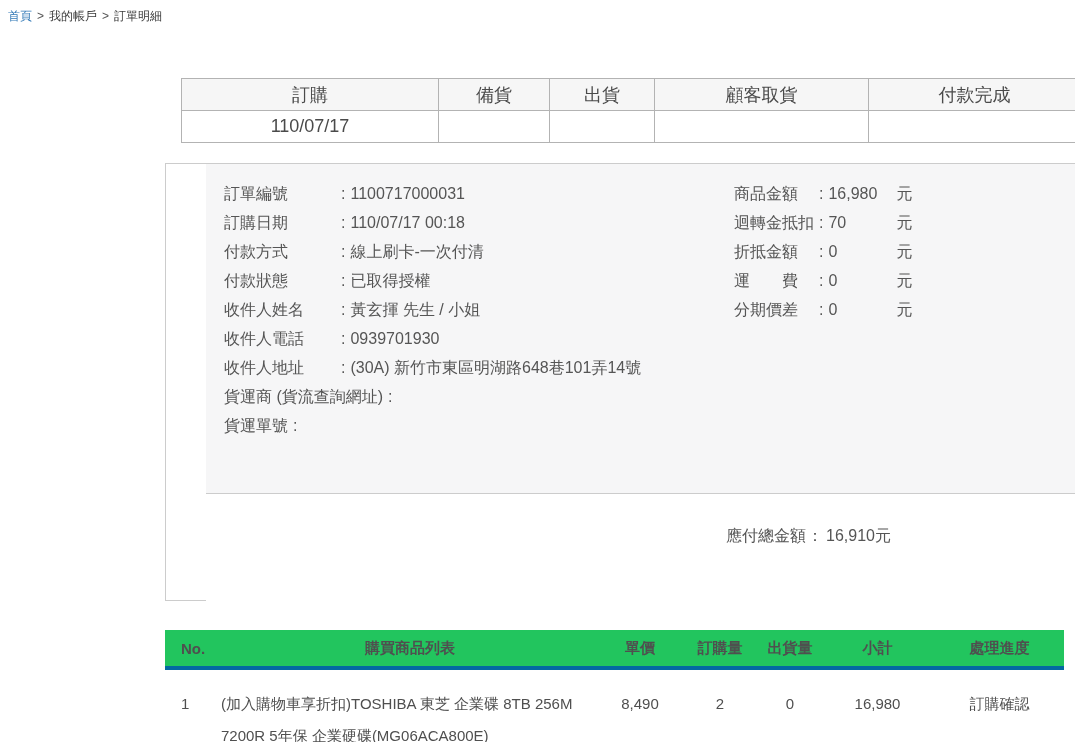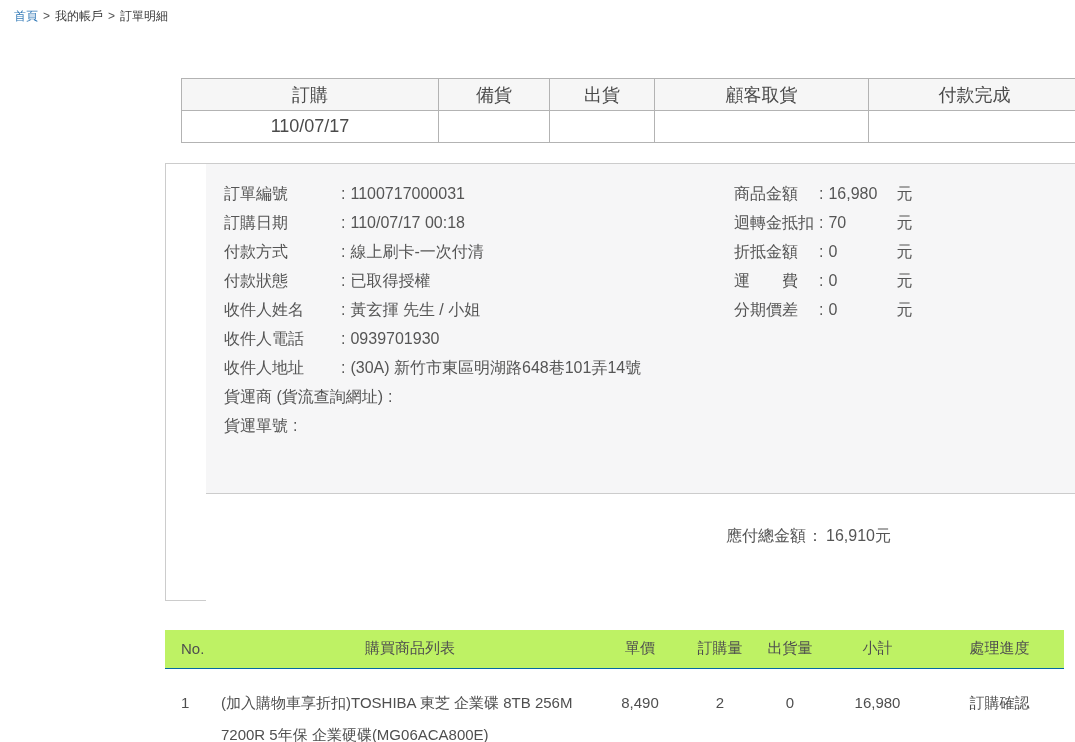--- a/index.html
+++ b/index.html
@@ -5,21 +5,21 @@
   * { box-sizing: border-box; }
   html,body { margin:0; padding:0; }
   body {
     width:1075px; height:742px; background:#ffffff; position:relative;
     font-family:"Liberation Sans","DejaVu Sans",sans-serif;
     color:#515151; overflow:hidden;
   }
 
   
   .breadcrumb { position:absolute; left:8px; top:8px; font-size:12px; color:#3a3a3a; }
-  .breadcrumb .home { color:#337ab7; text-decoration:none; cursor:pointer;margin-left:6px; }
+  .breadcrumb .home { color:#337ab7; text-decoration:none; cursor:pointer; }
   .breadcrumb .crumb { color:#3a3a3a; text-decoration:none; }
   .breadcrumb .sep { margin:0 5px; color:#555; }
 
   
   .status-table {
     position:absolute; left:181px; top:78px; width:899px;
     border-collapse:collapse; table-layout:fixed;
   }
   .status-table th, .status-table td {
     border:1px solid #b3b3b3; text-align:center; font-weight:normal;
@@ -46,22 +46,22 @@
   .amount-row .aval { display:inline-block; width:68px; }
   .detail-bottom { height:107px; background:#ffffff; padding:32px 0 0 520px; font-size:16px; color:#555; }
   .detail-bottom .tsep { margin:0 3px 0 1px; }
 
   
   .items-table {
     position:absolute; left:165px; top:630px; width:899px;
     border-collapse:collapse; table-layout:fixed; font-size:15px; color:#4f4f4f;
   }
   .items-table thead th {
-    background:#bef264; height:38px; font-weight:normal; text-align:center;
-    border-bottom:1px solid #0369a1; padding:0;
+    background:#22c55e; height:38px; font-weight:bold; text-align:center;
+    border-bottom:4px solid #0369a1; padding:0;
   }
   .items-table thead th.al { text-align:left; padding-left:16px; }
   .items-table tbody td {
     padding-top:18px; vertical-align:top; text-align:center; line-height:32px;
   }
   .items-table tbody td.al { text-align:left; }
   .items-table tbody td.no { padding-left:16px; }
 </style>
 </head>
 <body>

